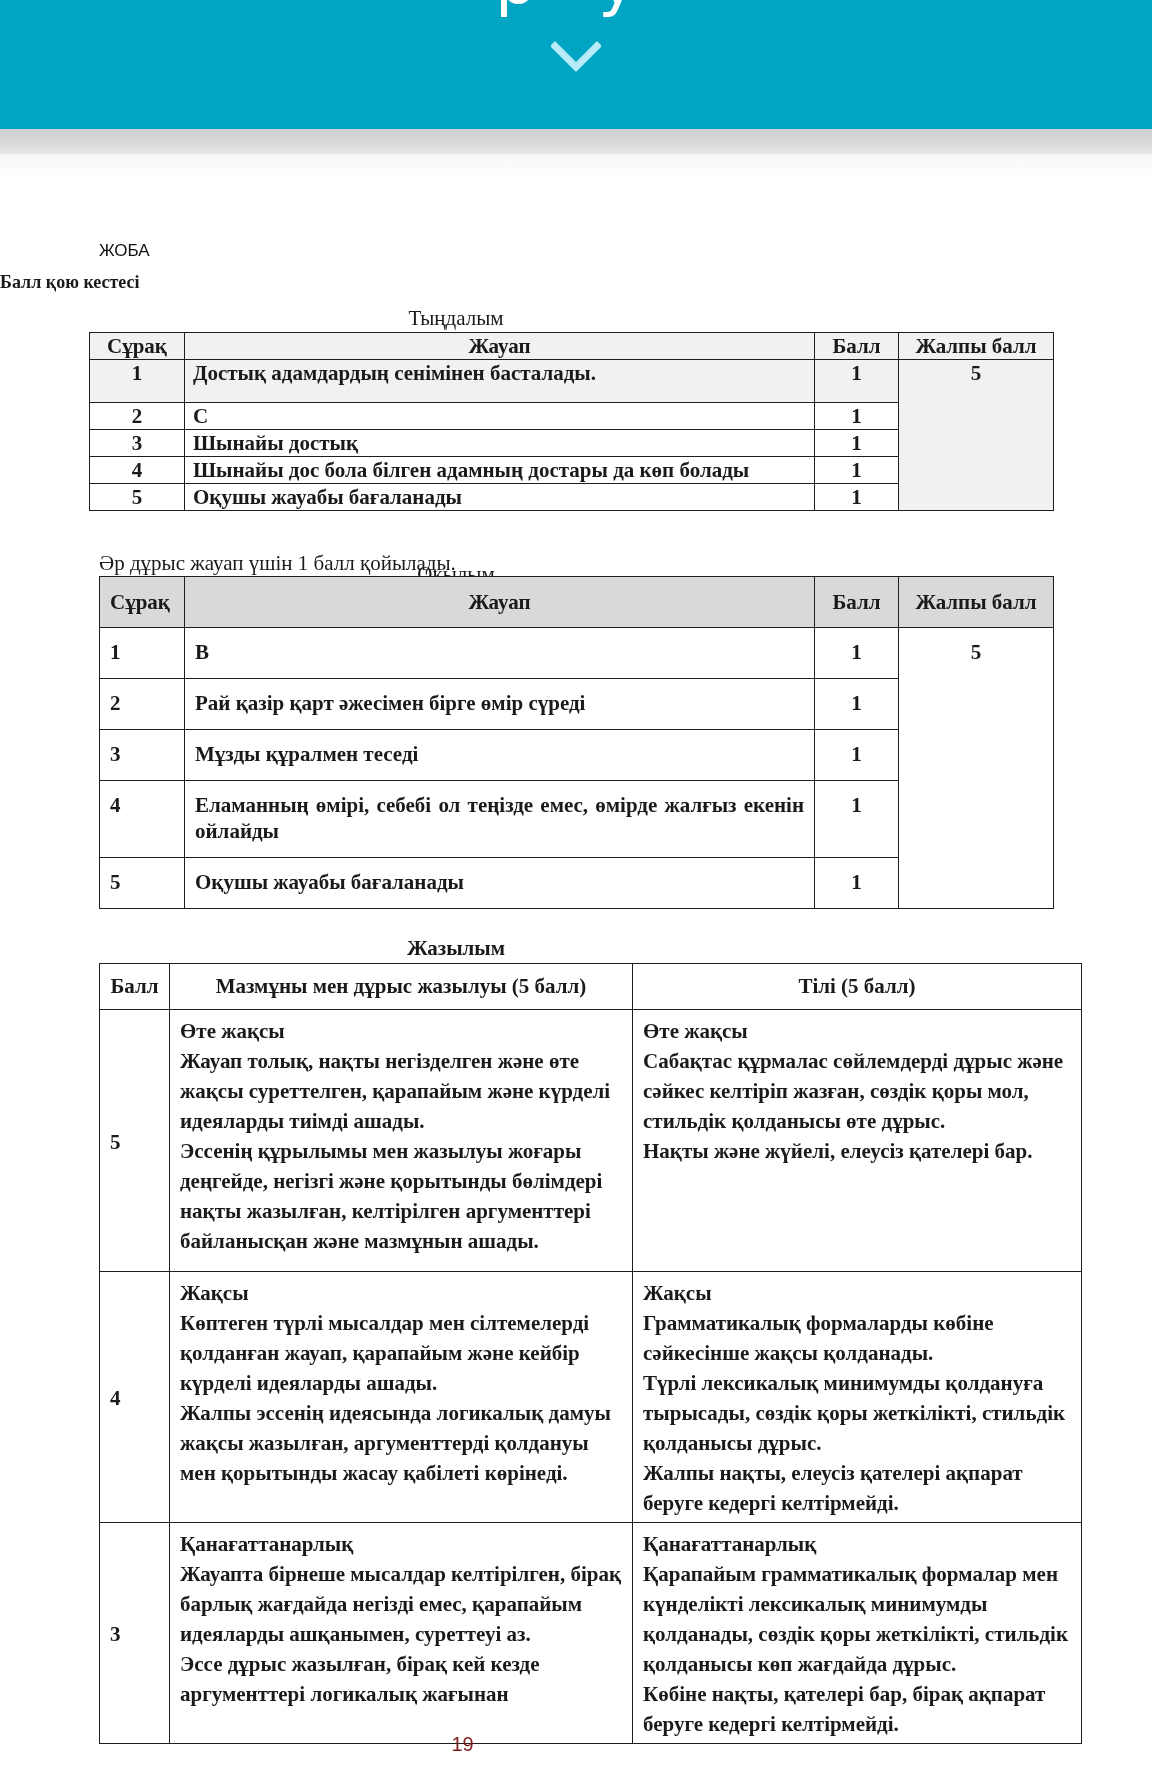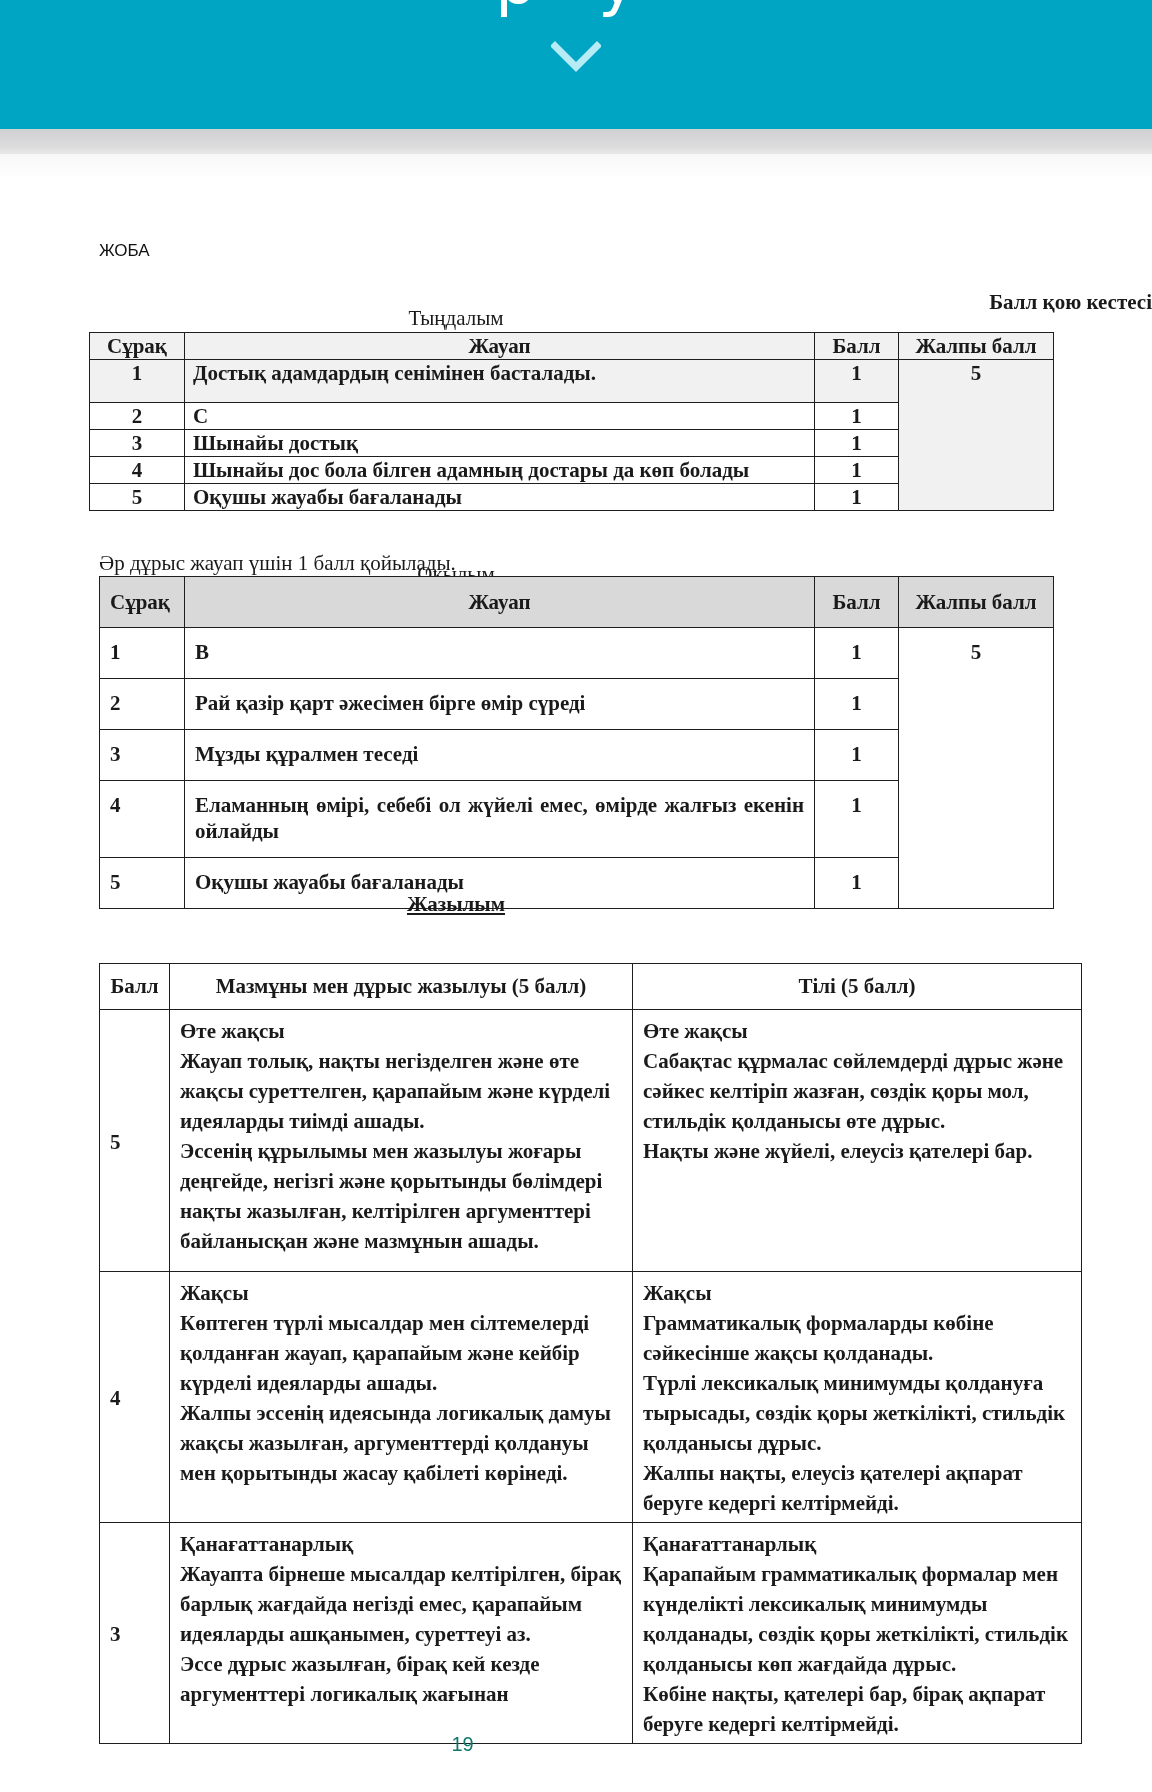--- a/index.html
+++ b/index.html
@@ -24,32 +24,32 @@
     .shade-fade {
       position: absolute; left: 0; top: 154px; width: 1152px; height: 25px;
       background: linear-gradient(#f7f7f7, #ffffff);
     }
 
     .draft-label {
       position: absolute; left: 99px; top: 241px;
       font-family: "Liberation Sans", sans-serif; font-size: 17px; color: #111;
     }
     .doc-title {
-      position: absolute; left: 0; width: 1152px; top: 290px; text-align: right;
-      font-size: 21px; font-weight: bold;
+      position: absolute; left: 0; width: 1152px; top: 272px; text-align: left;
+      font-size: 18px; font-weight: bold;
     }
     .section-title {
       position: absolute; left: 0; width: 912px; text-align: center; font-size: 21px;
     }
     .note {
       position: absolute; left: 99px; top: 551px; font-size: 21px;
     }
     .page-number {
       position: absolute; left: 0; width: 925px; top: 1733px; text-align: center;
-      font-family: "Liberation Sans", sans-serif; font-size: 20px; color: #0f766e;
+      font-family: "Liberation Sans", sans-serif; font-size: 20px; color: #7f1d1d;
     }
 
     table { position: absolute; border-collapse: collapse; font-size: 21px; table-layout: fixed; }
     td, th { border: 1.5px solid #1e1e1e; font-weight: bold; vertical-align: top; }
 
     
     .t1 { left: 89px; top: 332px; width: 964px; }
     .t1 td, .t1 th { padding: 0 8px; line-height: 26px; }
     .t1 .c { text-align: center; }
     .t1 .shade { background: #f1f1f1; }
@@ -160,32 +160,32 @@
     <td>Рай қазір қарт әжесімен бірге өмір сүреді</td>
     <td class="c">1</td>
   </tr>
   <tr class="row">
     <td>3</td>
     <td>Мұзды құралмен теседі</td>
     <td class="c">1</td>
   </tr>
   <tr class="row-tall">
     <td>4</td>
-    <td class="just">Еламанның өмірі, себебі ол жүйелі емес, өмірде жалғыз екенін ойлайды</td>
+    <td class="just">Еламанның өмірі, себебі ол теңізде емес, өмірде жалғыз екенін ойлайды</td>
     <td class="c">1</td>
   </tr>
   <tr class="row">
     <td>5</td>
     <td>Оқушы жауабы бағаланады</td>
     <td class="c">1</td>
   </tr>
 </tbody>
   </table>
 
-<div class="section-title" style="top:892px; font-weight:bold;text-decoration:underline;">Жазылым</div>
+<div class="section-title" style="top:936px; font-weight:bold;">Жазылым</div>
 
 <table class="t3">
   <colgroup>
       <col style="width:70px">
       <col style="width:463px">
       <col style="width:449px">
     </colgroup>
   <tbody>
       <tr>
     <th>Балл</th>

